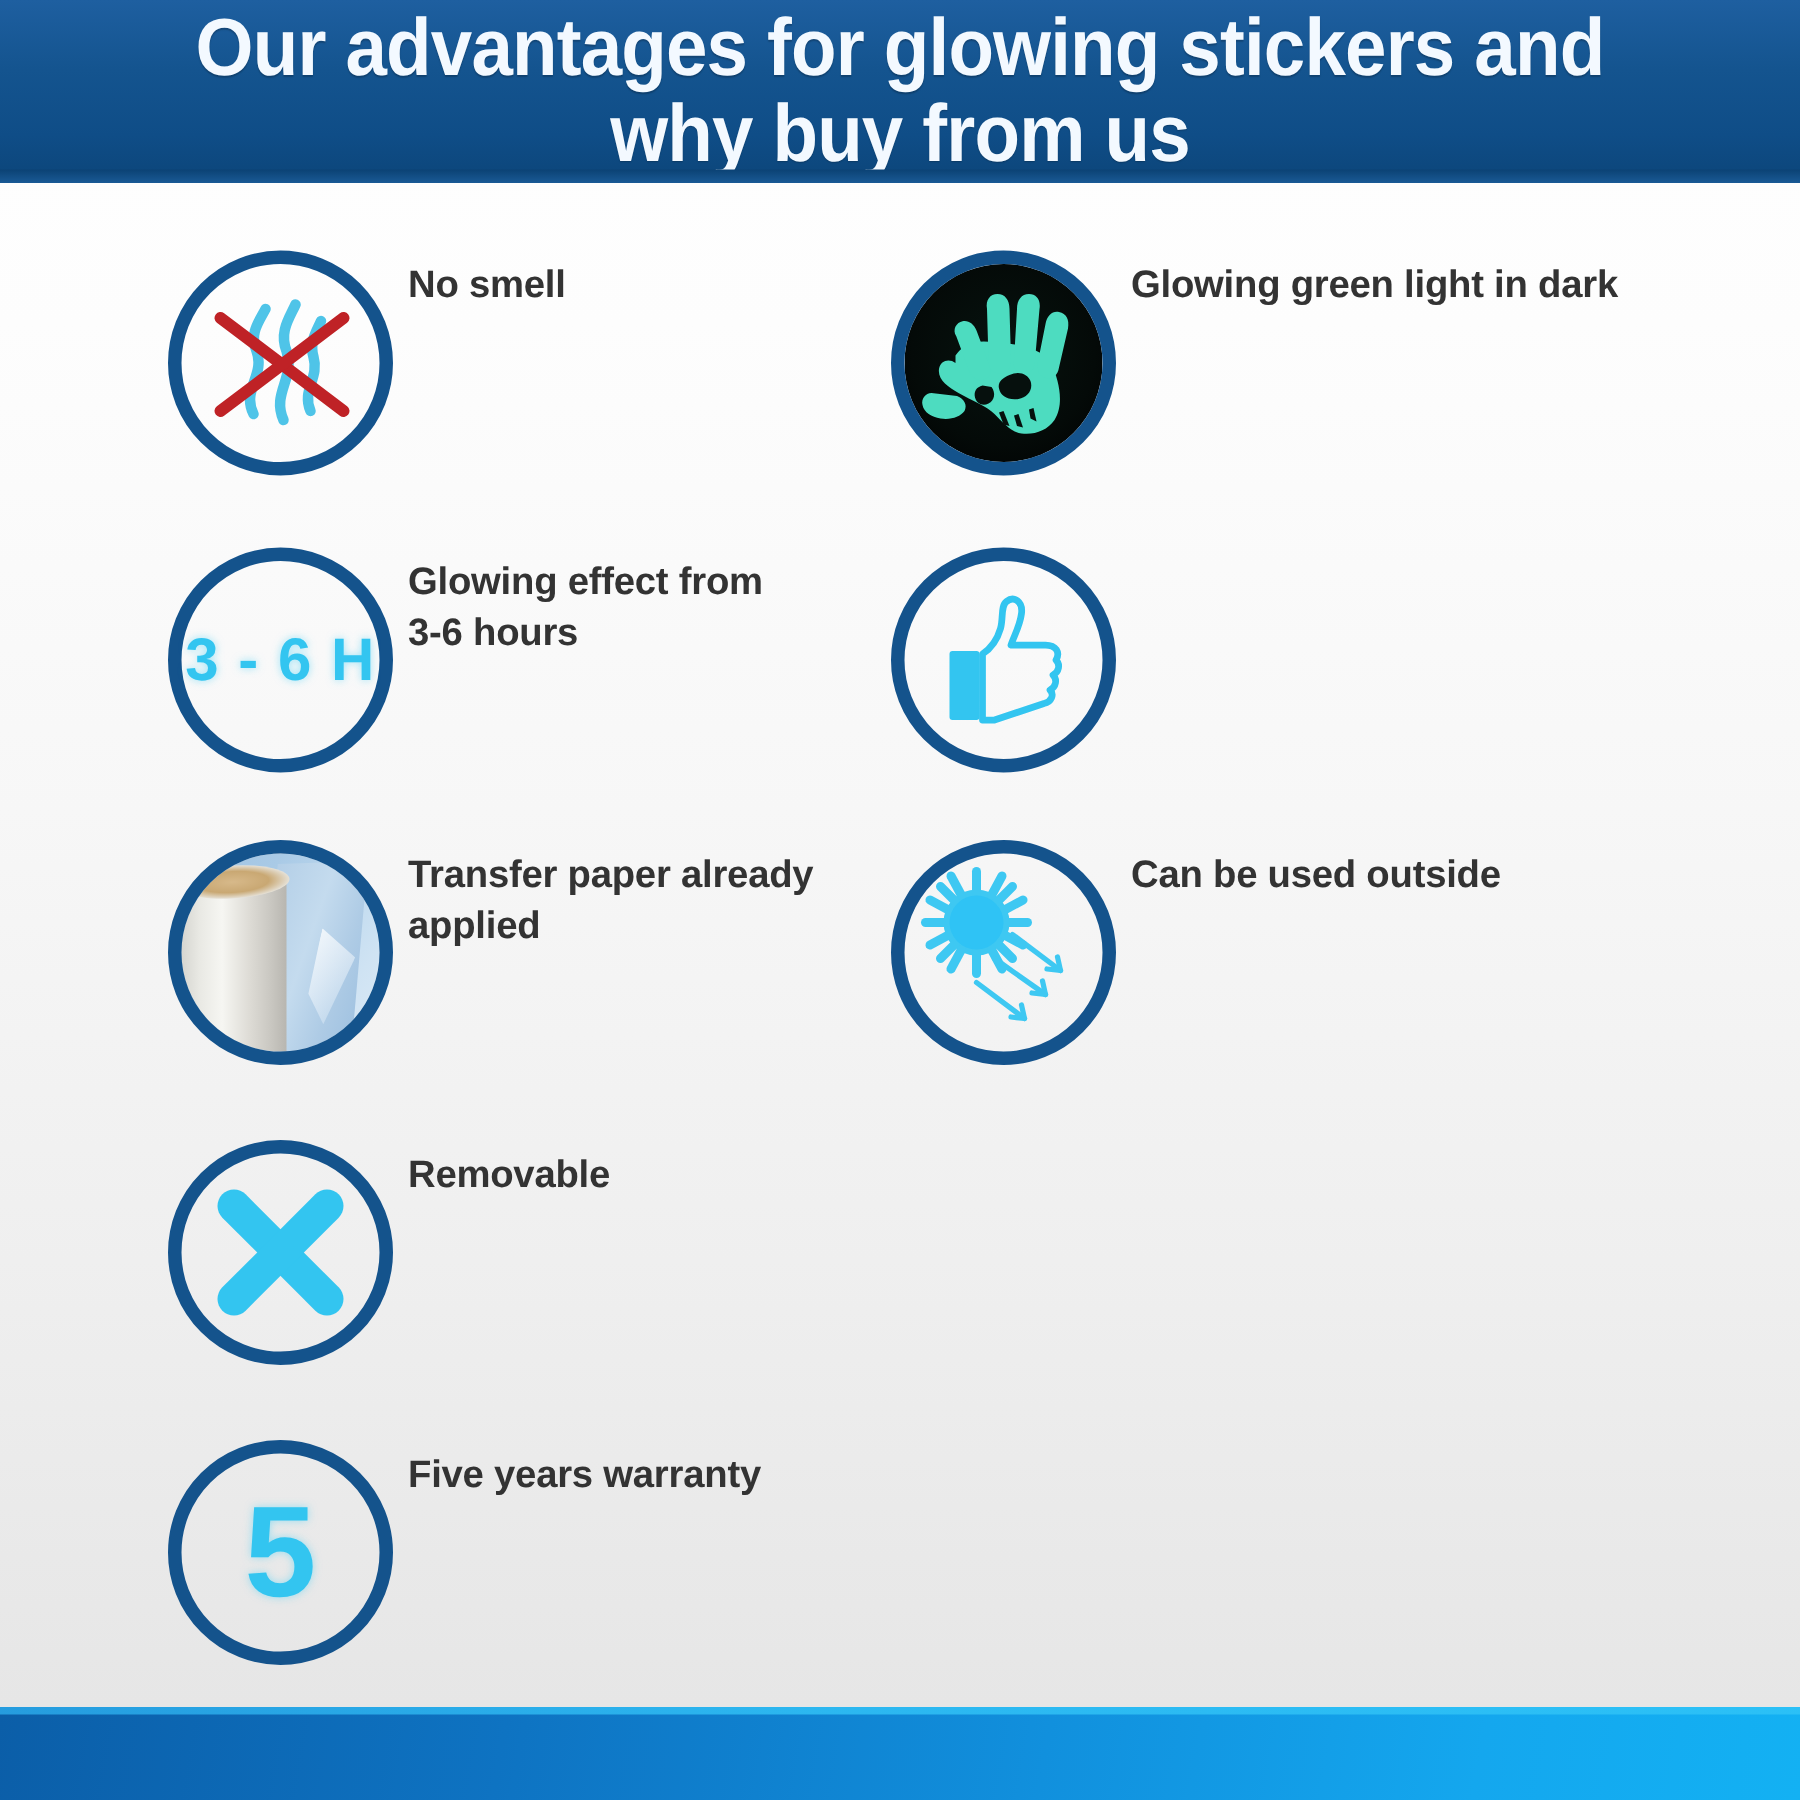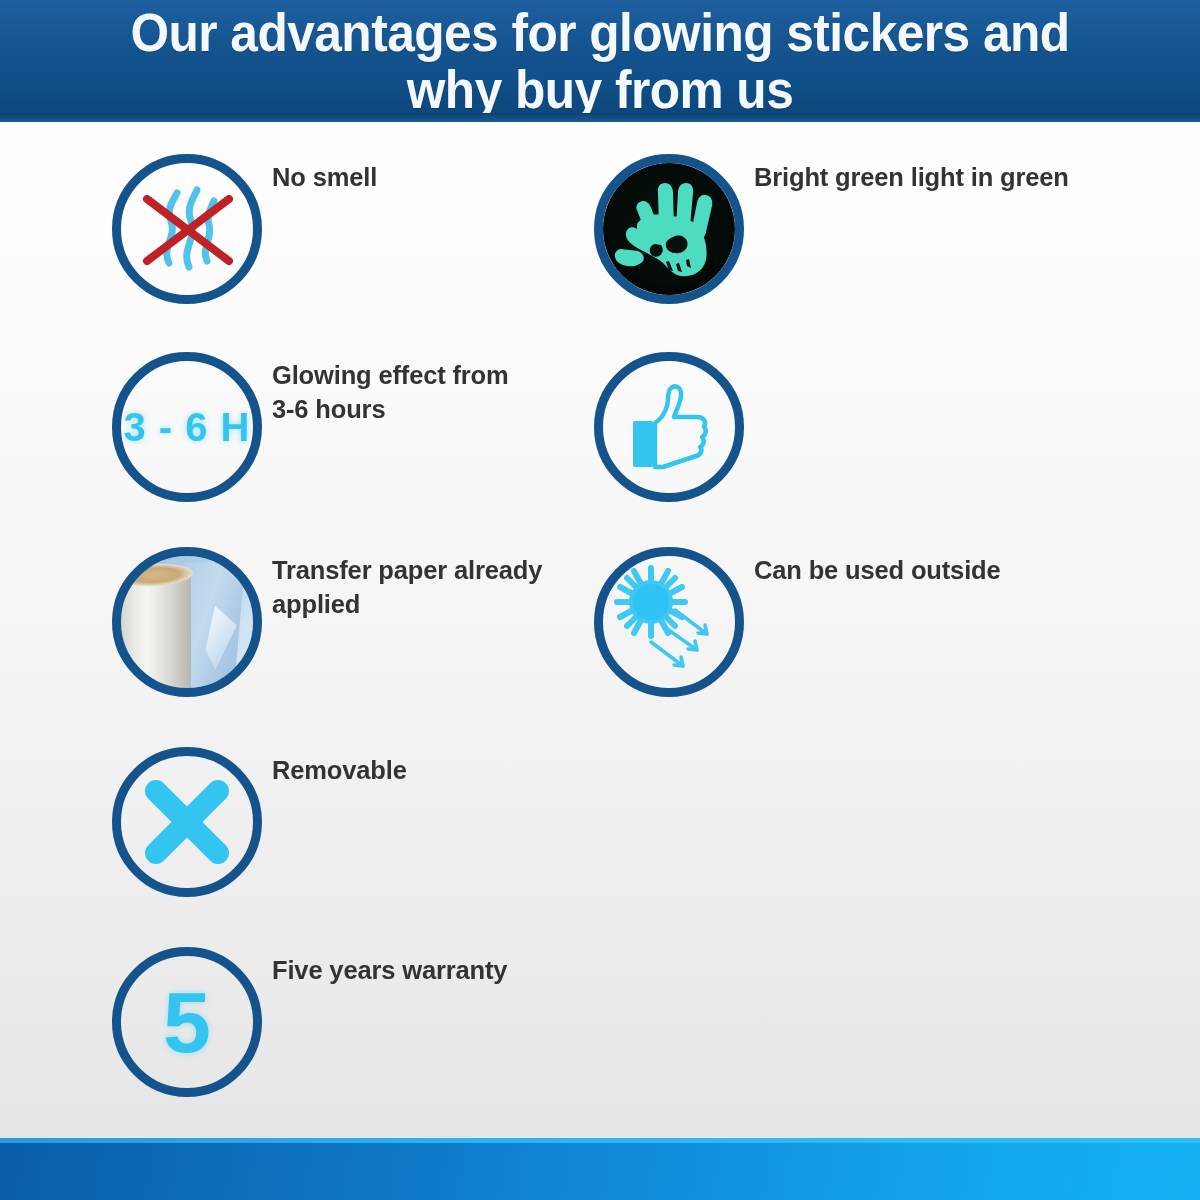--- a/index.html
+++ b/index.html
@@ -77,21 +77,21 @@
     left: 0; top: 0;
     width: 100%;
     height: 5px;
     background: linear-gradient(100deg, #2aa7e8 0%, #31c0f5 45%, #2fc3f7 100%);
     opacity: .85;
   }
 
   
   .items-area {
     position: absolute;
-    left: 0; top: 122px;
+    left: 0; top: 135px;
     width: 1148px;
     height: 1016px;
   }
   .item {
     position: absolute;
     width: 560px;
     height: 180px;
   }
   .col-left  { left: 96px; }
   .col-right { left: 578px; }
@@ -333,21 +333,21 @@
                        c-1 -4 2 -7 7 -9 z"></path>
               <path d="M58 82 c3 4 2 9 -2 11 c-4 2 -8 0 -9 -4 c-1 -4 1 -7 5 -8 z"></path>
               <path d="M66 98 l4 10 l-4 -1 l-3 -8 z"></path>
               <path d="M76 100 l3 9 l-4 -1 l-2 -7 z"></path>
               <path d="M86 96 l2 9 l-4 -2 l-1 -6 z"></path>
             </g>
           </svg>
         </div>
         <div class="ring"></div>
       </div>
-      <div class="item-label">Bright green light in green</div>
+      <div class="item-label">Glowing green light in dark</div>
     </div>
 
     <div class="item col-left row-2">
       <div class="badge">
         <div class="disc"></div>
         <div class="ring"></div>
         <div class="glyph glyph-text glyph-36h">3 - 6 H</div>
       </div>
       <div class="item-label">Glowing effect from
 3-6 hours</div>

